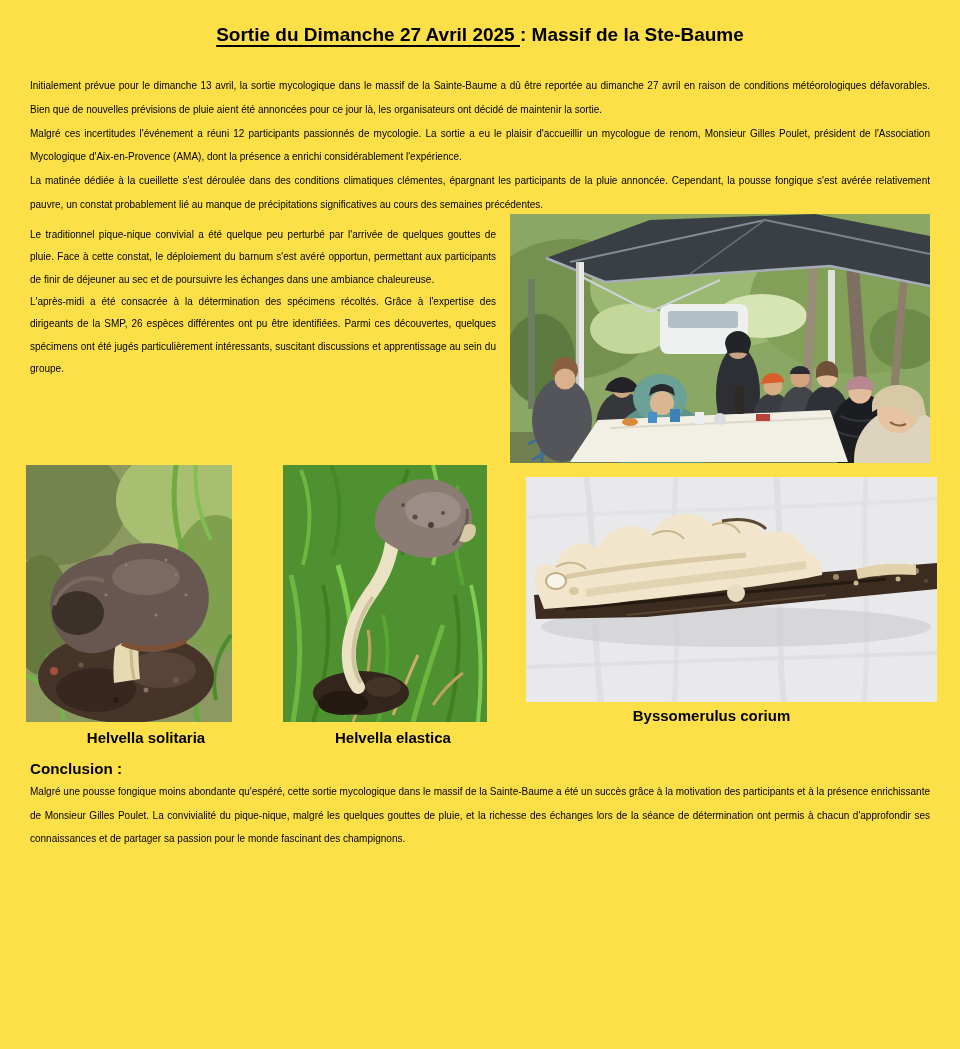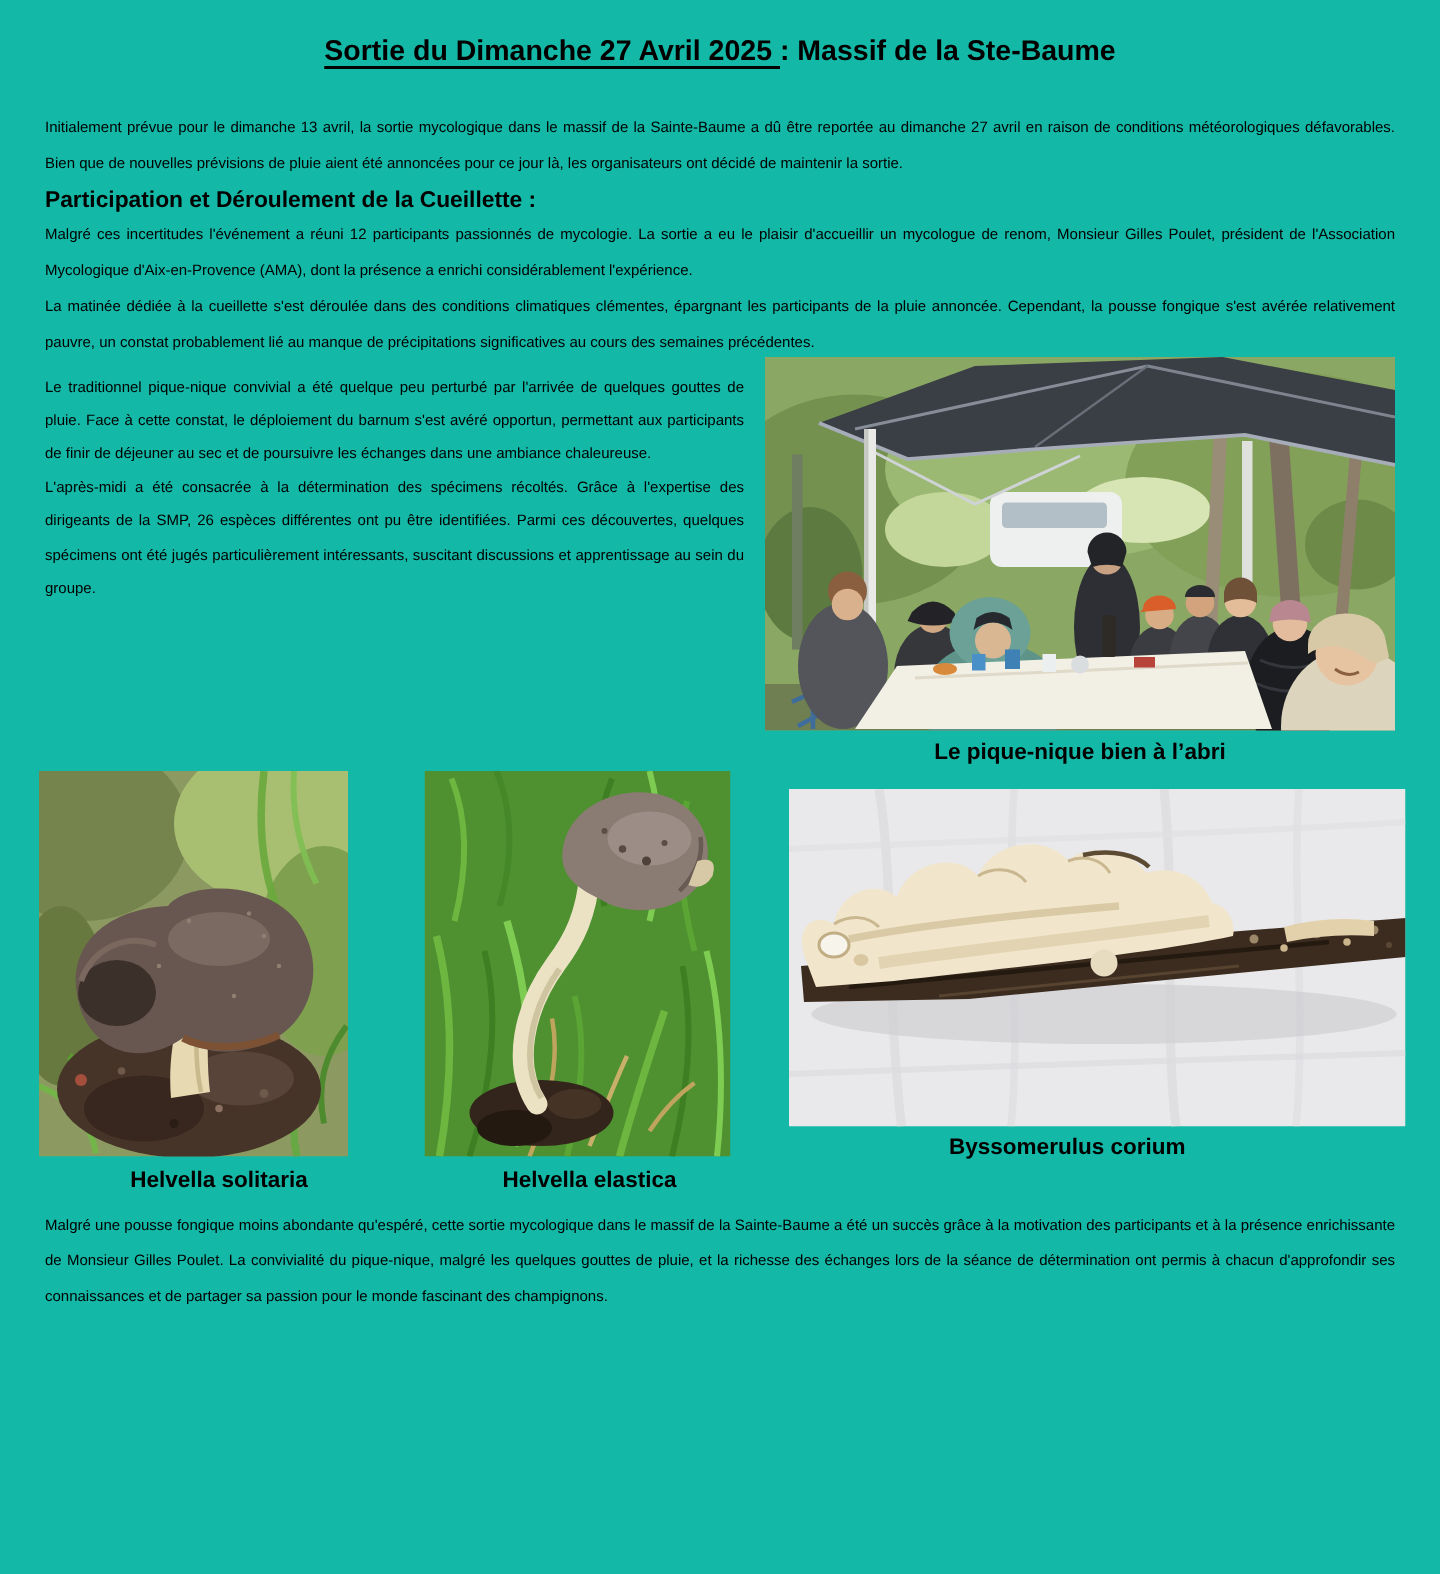--- a/index.html
+++ b/index.html
@@ -1,18 +1,18 @@
 <!DOCTYPE html>
 <html><head>
 <meta charset="utf-8">
 <style>
   html,body { margin:0; padding:0; background:#ffffff; }
   .page {
     width:960px; height:1049px; box-sizing:border-box;
-    padding:24px 30px 0 30px; overflow:hidden; background:#14b8a6;
+    padding:24px 30px 0 30px; overflow:hidden; background:#fde047;
     font-family:"Liberation Sans", sans-serif; color:#000;
   }
   .title { margin:0; text-align:center; font-size:19px; font-weight:bold; line-height:22px; }
   .title .u { text-decoration:underline; text-decoration-thickness:2px; text-underline-offset:4px; }
   h2 { margin:0; font-size:15.2px; font-weight:bold; line-height:inherit; }
   p  { margin:0; text-align:justify; font-size:10px; line-height:inherit; }
   section { line-height:23.8px; }
   .sec-intro { margin-top:28px; }
   .sec-picnic { margin-top:7px; line-height:22.4px; }
   .sec-picnic::after { content:""; display:block; clear:both; }
@@ -31,21 +31,20 @@
 </style>
 </head>
 <body>
 
 <div class="page">
 
   <h1 class="title"><span class="u">Sortie du Dimanche 27 Avril 2025 </span><span>: Massif de la Ste-Baume</span></h1>
 
   <section class="sec-intro">
     <p>Initialement prévue pour le dimanche 13 avril, la sortie mycologique dans le massif de la Sainte-Baume a dû être reportée au dimanche 27 avril en raison de conditions météorologiques défavorables. Bien que de nouvelles prévisions de pluie aient été annoncées pour ce jour là, les organisateurs ont décidé de maintenir la sortie.</p>
-    <h2>Participation et Déroulement de la Cueillette :</h2>
     <p>Malgré ces incertitudes l'événement a réuni 12 participants passionnés de mycologie. La sortie a eu le plaisir d'accueillir un mycologue de renom, Monsieur Gilles Poulet, président de l'Association Mycologique d'Aix-en-Provence (AMA), dont la présence a enrichi considérablement l'expérience.</p>
     <p>La matinée dédiée à la cueillette s'est déroulée dans des conditions climatiques clémentes, épargnant les participants de la pluie annoncée. Cependant, la pousse fongique s'est avérée relativement pauvre, un constat probablement lié au manque de précipitations significatives au cours des semaines précédentes.</p>
   </section>
 
   <section class="sec-picnic">
     <figure class="picnic-fig">
       <svg class="photo" width="420" height="249" viewBox="0 0 420 249">
         <rect width="420" height="249" fill="#8aa763"></rect>
         <ellipse cx="60" cy="95" rx="90" ry="70" fill="#74914f"></ellipse>
         <ellipse cx="200" cy="75" rx="120" ry="60" fill="#9cb973"></ellipse>
@@ -105,21 +104,20 @@
         <rect x="185" y="198" width="9" height="12" fill="#eceff0"></rect>
         <rect x="138" y="198" width="9" height="11" fill="#4a90c8"></rect>
         <circle cx="210" cy="205" r="6" fill="#d9dde0"></circle>
         <ellipse cx="120" cy="208" rx="8" ry="4" fill="#d88a3a"></ellipse>
         <rect x="246" y="200" width="14" height="7" fill="#b8433a"></rect>
         <ellipse cx="392" cy="246" rx="48" ry="52" fill="#dcd4bc"></ellipse>
         <circle cx="388" cy="198" r="21" fill="#e6c4a2"></circle>
         <path d="M362,192 a26,20 0 0 1 52,-2 l2,10 q-8,6 -14,2 q-22,-16 -40,-4 Z" fill="#d8c9a6"></path>
         <path d="M380,208 q8,6 16,2" stroke="#8a5f40" stroke-width="2" fill="none"></path>
       </svg>
-      <figcaption>Le pique-nique bien à l’abri</figcaption>
     </figure>
     <p>Le traditionnel pique-nique convivial a été quelque peu perturbé par l'arrivée de quelques gouttes de pluie. Face à cette constat, le déploiement du barnum s'est avéré opportun, permettant aux participants de finir de déjeuner au sec et de poursuivre les échanges dans une ambiance chaleureuse.</p>
     <p>L'après-midi a été consacrée à la détermination des spécimens récoltés. Grâce à l'expertise des dirigeants de la SMP, 26 espèces différentes ont pu être identifiées. Parmi ces découvertes, quelques spécimens ont été jugés particulièrement intéressants, suscitant discussions et apprentissage au sein du groupe.</p>
   </section>
 
   <div class="mushroom-row">
 
     <figure class="fig-solitaria">
       <svg class="photo" width="206" height="257" viewBox="0 0 206 257">
         <rect width="206" height="257" fill="#8c9a62"></rect>
@@ -221,16 +219,17 @@
         <ellipse cx="48" cy="114" rx="5" ry="4" fill="#d9c7a2"></ellipse>
         <path d="M196,44 C216,40 232,44 240,52" stroke="#5d4a33" stroke-width="3" fill="none"></path>
         <circle cx="210" cy="116" r="9" fill="#e8dcc0"></circle>
       </svg>
       <figcaption>Byssomerulus corium</figcaption>
     </figure>
 
   </div>
 
   <section class="sec-conclusion">
+    <h2>Conclusion :</h2>
     <p>Malgré une pousse fongique moins abondante qu'espéré, cette sortie mycologique dans le massif de la Sainte-Baume a été un succès grâce à la motivation des participants et à la présence enrichissante de Monsieur Gilles Poulet. La convivialité du pique-nique, malgré les quelques gouttes de pluie, et la richesse des échanges lors de la séance de détermination ont permis à chacun d'approfondir ses connaissances et de partager sa passion pour le monde fascinant des champignons.</p>
   </section>
 
 </div>
 
 </body></html>

